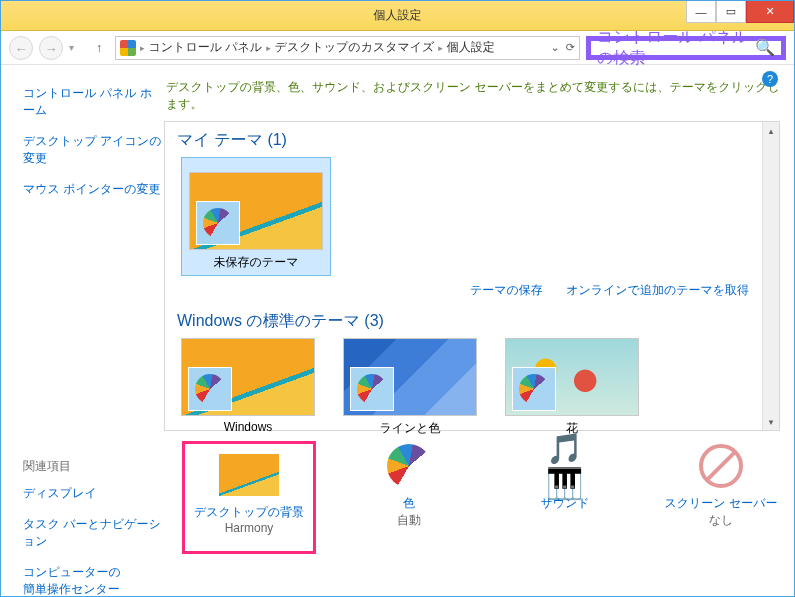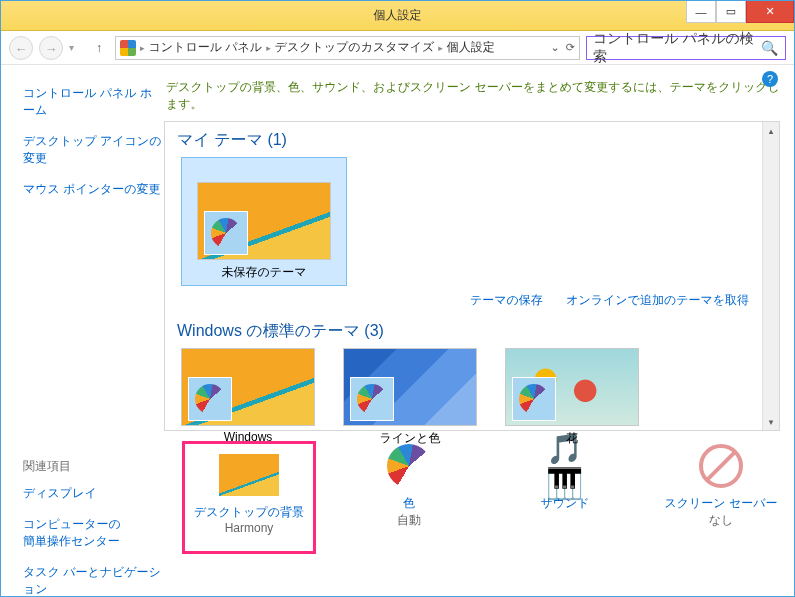--- a/index.html
+++ b/index.html
@@ -11,37 +11,37 @@
 .winbtn.close { background: #e04b3a; color: #fff; border-color:#c33; width: 48px; }
 .toolbar { height: 34px; display: flex; align-items: center; padding: 0 8px; gap: 6px; border-bottom: 1px solid #e3e3e3; background:#fff; }
 .navbtn { width: 24px; height: 24px; border: 1px solid #d7d7d7; border-radius: 50%; display:flex; align-items:center; justify-content:center; color:#9f9f9f; font-size:13px; cursor:pointer; background:#f5f5f5; }
 .navdown { width:14px; color:#9f9f9f; font-size:10px; }
 .up { width:20px;height:20px; color:#555; font-size:12px; display:flex;align-items:center;justify-content:center; cursor:pointer;}
 .addressbar { flex:1; height:24px; border:1px solid #c9c9c9; display:flex; align-items:center; padding:0 4px; font-size:12px; color:#333; gap:4px; }
 .addressbar .cpicon { width:16px;height:16px; background: conic-gradient(#2b88d8 0 25%, #6ab04c 0 50%, #f5b700 0 75%, #e15241 0); border-radius:2px; }
 .crumb { cursor:pointer; }
 .crumb-sep { color:#888; font-size:9px; }
 .addr-tail { margin-left:auto; display:flex; gap:6px; color:#555; font-size:11px;}
-.searchbox { width:200px; height:24px; border:1px solid #8b5cf6; font-size:14px; color:#404040; padding:0 6px; display:flex; align-items:center; justify-content:space-between;}
+.searchbox { width:200px; height:24px; border:5px solid #8b5cf6; font-size:16px; color:#8b5cf6; padding:0 6px; display:flex; align-items:center; justify-content:space-between;}
 .content { display:flex; height: calc(100% - 64px); }
 .sidebar { width: 195px; padding: 20px 0 0 22px; font-size: 12px; }
 .sidebar a { display:block; color:#0066cc; text-decoration:none; margin-bottom: 14px; cursor:pointer; }
 .related-hdr { color:#6c6c6c; margin-top: 260px; margin-bottom: 10px; font-size:12px; }
 .main { flex:1; padding: 14px 10px 0 0; position:relative; }
 .help { position:absolute; right:16px; top:6px; width:16px;height:16px; border-radius:50%; background:#1d89d8; color:#fff; font-size:11px; display:flex;align-items:center;justify-content:center; cursor:pointer;}
 h1.page { color:#0c5a97; font-size:14px; font-weight:normal; margin:4px 0 10px 2px;}
 .desc { font-size:12px; color:#4d7c0f; margin:0 0 8px 2px;}
 .themes-box { border:1px solid #d7d7d7; margin-right:4px; position:relative; height:310px; }
 .scroll { position:absolute; right:0; top:0; bottom:0; width:17px; background:#f0f0f0; border-left:1px solid #e0e0e0;}
 .scroll .arrow { height:17px; display:flex;align-items:center;justify-content:center; color:#606060; font-size:9px; cursor:pointer;}
 .section-label { color:#1259a6; font-size:16px; margin:8px 0 6px 12px;}
 .theme-row { display:flex; gap:28px; padding-left: 16px; }
 .theme { width:134px; text-align:center; font-size:12px; cursor:pointer;}
 .theme .thumb { width:134px; height:78px; position:relative; border:1px solid #c9c9c9; margin-bottom:4px;}
-.theme.selected { background:#cde8ff; padding:24px 4px 4px; border:1px solid #7abef0; width:166px;}
+.theme.selected { background:#cde8ff; padding:14px 4px 4px; border:1px solid #7abef0; width:150px;}
 .theme.selected .thumb{ margin:0 auto 4px; }
 .wall { width:100%; height:100%; background: linear-gradient(160deg,#f5a623 0 62%, #1fa5b8 62% 66%, #f5c542 66%); }
 .swatch { position:absolute; left:6px; bottom:4px; width:44px;height:44px; background:#a7d5f2; border:1px solid #fff; display:flex;align-items:center;justify-content:center;}
 .fan { width:30px;height:30px; background: conic-gradient(from 210deg, #d33 0 40deg, #f5a623 0 80deg, #3bb273 0 120deg, #2b88d8 0 160deg, #6b4ea0 0 200deg, transparent 0); border-radius:50%;}
 .lines-bg { background: linear-gradient(135deg,#2665c2 0 25%,#3d7dd8 25% 50%,#5f98e6 50% 75%,#86b3ee 75%);}
 .flower-bg { background: radial-gradient(circle at 30% 40%, #f5b700 0 10%, transparent 11%), radial-gradient(circle at 60% 55%, #e15241 0 12%, transparent 13%), linear-gradient(#9fd8dc,#cfe9df);}
 .theme-links { text-align:right; padding:6px 30px 4px 0; font-size:12px;}
 .theme-links a{ color:#0066cc; text-decoration:none; margin-left:20px; cursor:pointer;}
 .bottom-row { display:flex; gap:30px; padding: 10px 0 0 18px; }
 .setting { width:126px; text-align:center; font-size:12px; cursor:pointer;}
@@ -90,22 +90,22 @@
   </div>
 </div>
 
 <div class="content">
   <div class="sidebar">
     <a>コントロール パネル ホーム</a>
     <a>デスクトップ アイコンの変更</a>
     <a>マウス ポインターの変更</a>
     <div class="related-hdr">関連項目</div>
     <a>ディスプレイ</a>
+    <a>タスク バーとナビゲーション</a>
     <a><span>コンピューターの</span><br><span>簡単操作センター</span></a>
-    <a>タスク バーとナビゲーション</a>
   </div>
 
   <div class="main">
     <div class="help">?</div>
     <p class="desc">デスクトップの背景、色、サウンド、およびスクリーン セーバーをまとめて変更するには、テーマをクリックします。</p>
 
     <div class="themes-box">
       <div class="scroll">
         <div class="arrow">▴</div>
         <div style="flex:1"></div>

